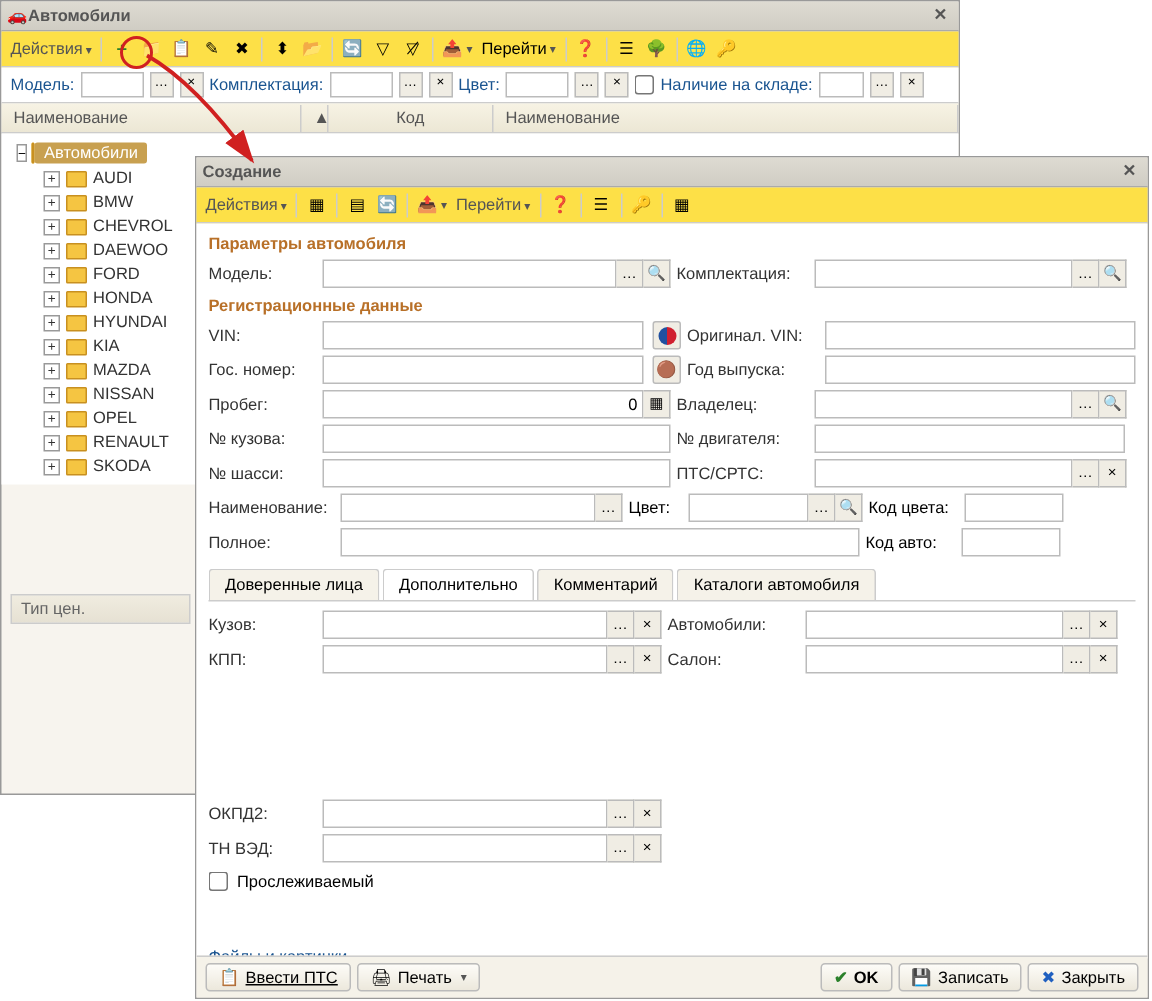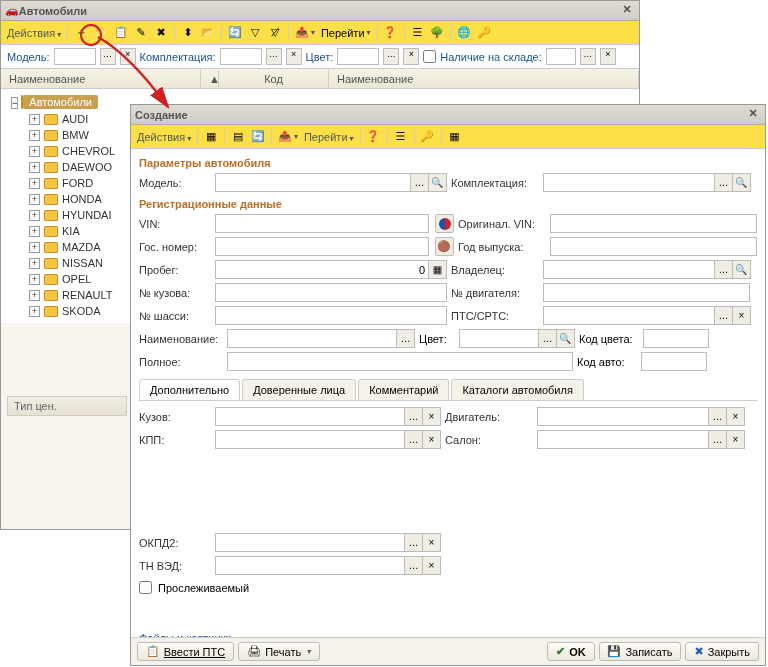--- a/index.html
+++ b/index.html
@@ -343,33 +343,33 @@
       <div class="ifield">
           <input style="width: 346px;">
         </div>
       <span style="width:60px">Код авто:</span>
       <div class="ifield">
           <input style="width: 66px;">
         </div>
     </div>
 
     <div class="tabs">
+      <div class="tab">Доверенные лица</div>
       <div class="tab active">Дополнительно</div>
-      <div class="tab">Доверенные лица</div>
       <div class="tab">Комментарий</div>
       <div class="tab">Каталоги автомобиля</div>
     </div>
     <div class="frow">
       <span class="flbl">Кузов:</span>
       <div class="ifield">
           <input style="width: 190px;">
           <span class="ibtn">…</span>
           <span class="ibtn">×</span>
         </div>
-      <span class="flbl2">Двигатель:</span>
+      <span class="flbl2">Автомобили:</span>
       <div class="ifield">
           <input style="width: 172px;">
           <span class="ibtn">…</span>
           <span class="ibtn">×</span>
         </div>
     </div>
     <div class="frow">
       <span class="flbl">КПП:</span>
       <div class="ifield">
           <input style="width: 190px;">

